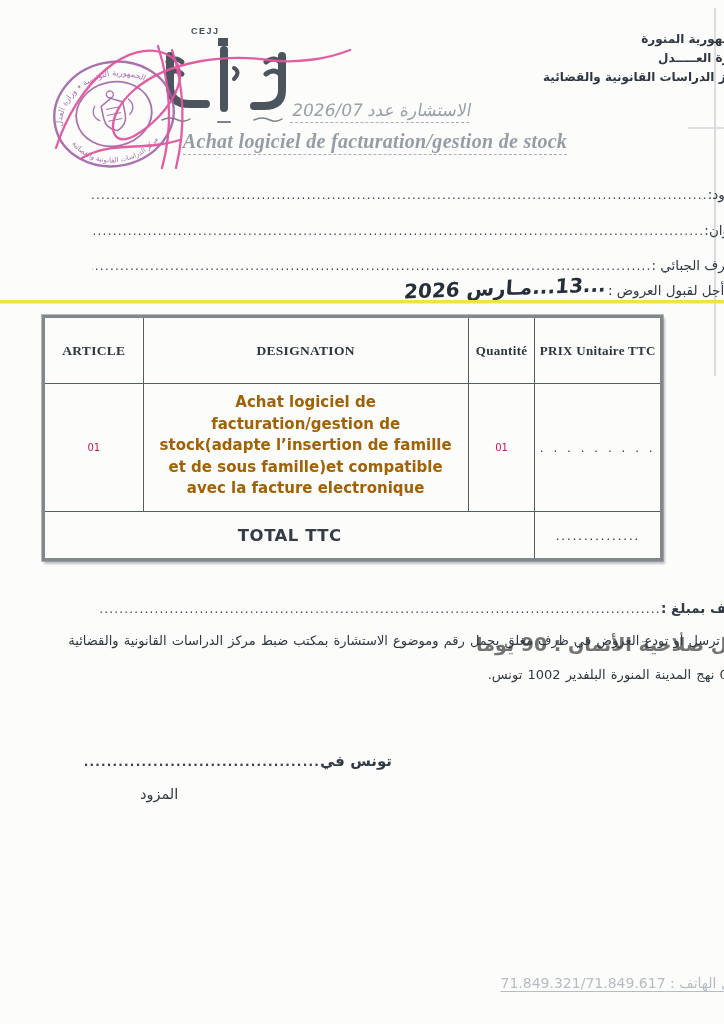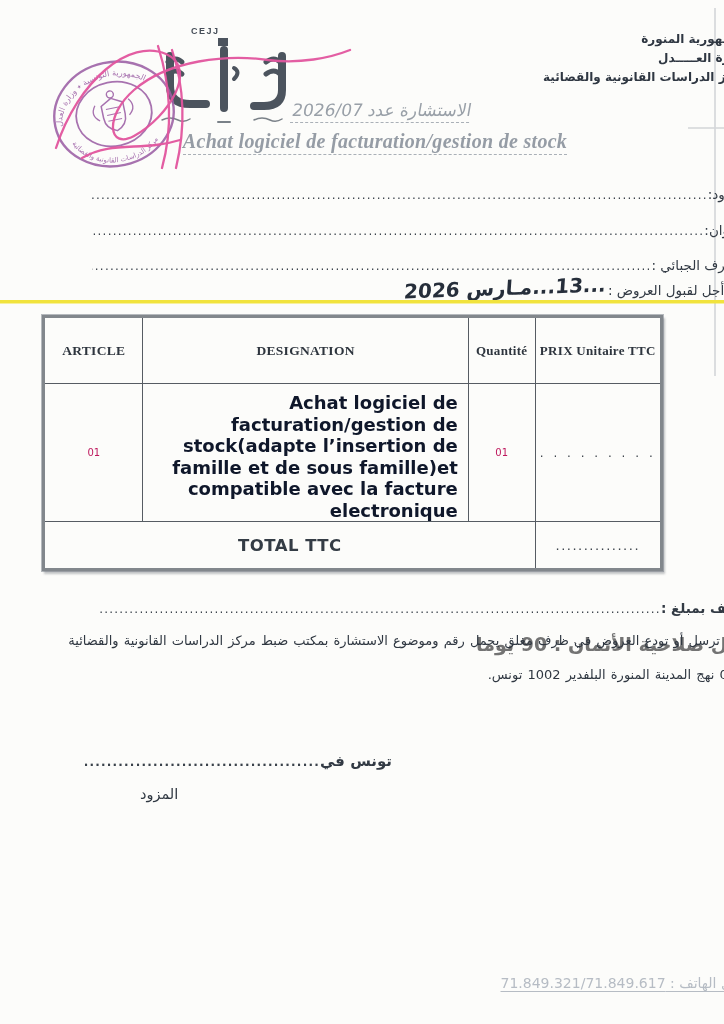--- a/index.html
+++ b/index.html
@@ -34,22 +34,22 @@
 
   .yellow{top:300px;left:0;width:724px;height:3px;background:#f1e33d;box-shadow:0 1px 0 rgba(241,227,61,.5);}
 
   
   table.price{position:absolute;left:42px;top:315px;width:621px;border-collapse:collapse;
               border:3px solid #82878c;box-shadow:2px 3px 2px rgba(120,125,130,.45), 0 0 0 1px #b5b9bd;}
   table.price th, table.price td{border:1.6px solid #565c63;margin-top:46px;}
   th.h{height:63px;font-family:"Liberation Serif",serif;font-size:13.5px;font-weight:bold;
        letter-spacing:.3px;color:#2e353e;text-align:center;}
   td.cell-article,td.cell-qty{text-align:center;vertical-align:middle;font-size:10px;color:#be185d;}
-  td.cell-desig{vertical-align:top;padding:8px 10px 0 10px;font-size:18px;font-weight:bold;
-                line-height:21.5px;color:#0f172a;text-align:right;}
+  td.cell-desig{vertical-align:top;padding:8px 10px 0 10px;font-size:15px;font-weight:bold;
+                line-height:21.5px;color:#a16207;text-align:center;}
   td.cell-price{text-align:center;vertical-align:middle;font-size:12px;letter-spacing:3px;color:#3c434b;}
   tr.body-row{height:128px;}
   tr.total-row{height:48px;}
   td.cell-total{ text-align:center;font-weight:bold;font-size:16.5px;letter-spacing:.5px;color:#343c45;}
   td.cell-total-val{text-align:center;font-size:13px;letter-spacing:1.5px;color:#3c434b;}
 
   
   .amount{top:600px;}
   .amount .lbl{font-weight:bold;}
   .validity{top:633px;right:16px;direction:rtl;font-size:19px;font-weight:bold;color:#737373;}

